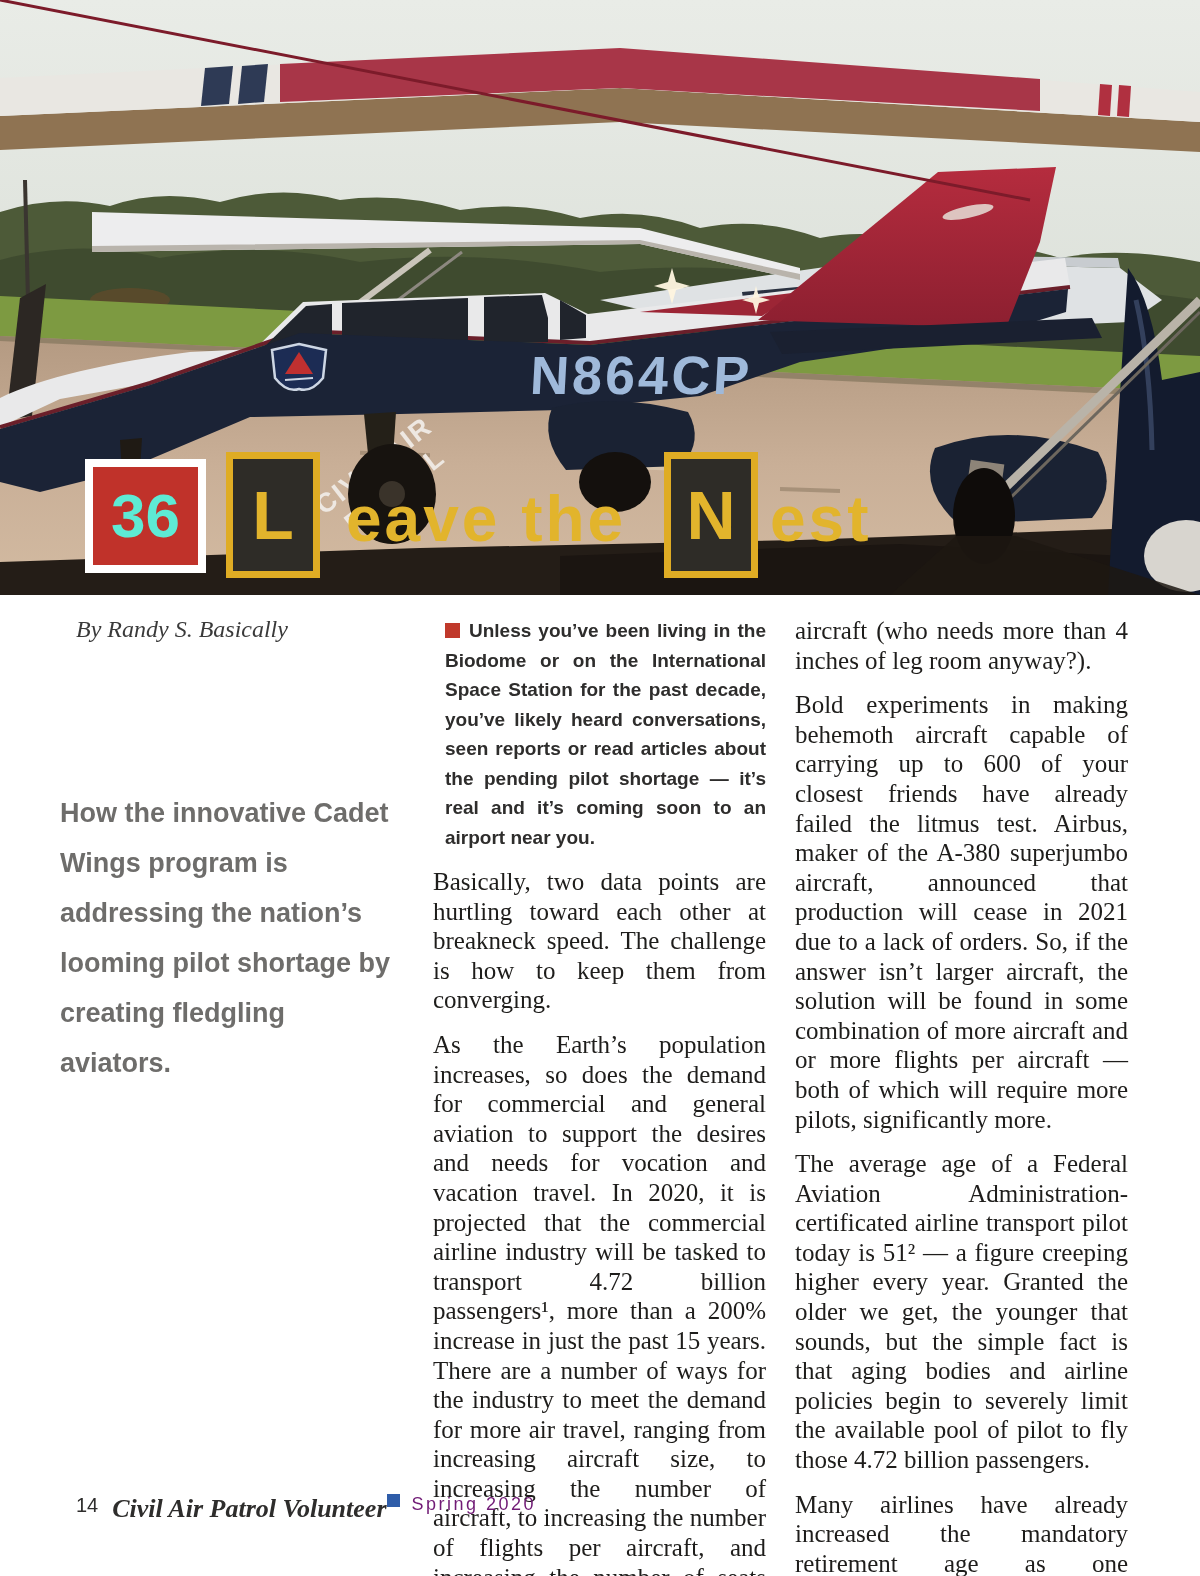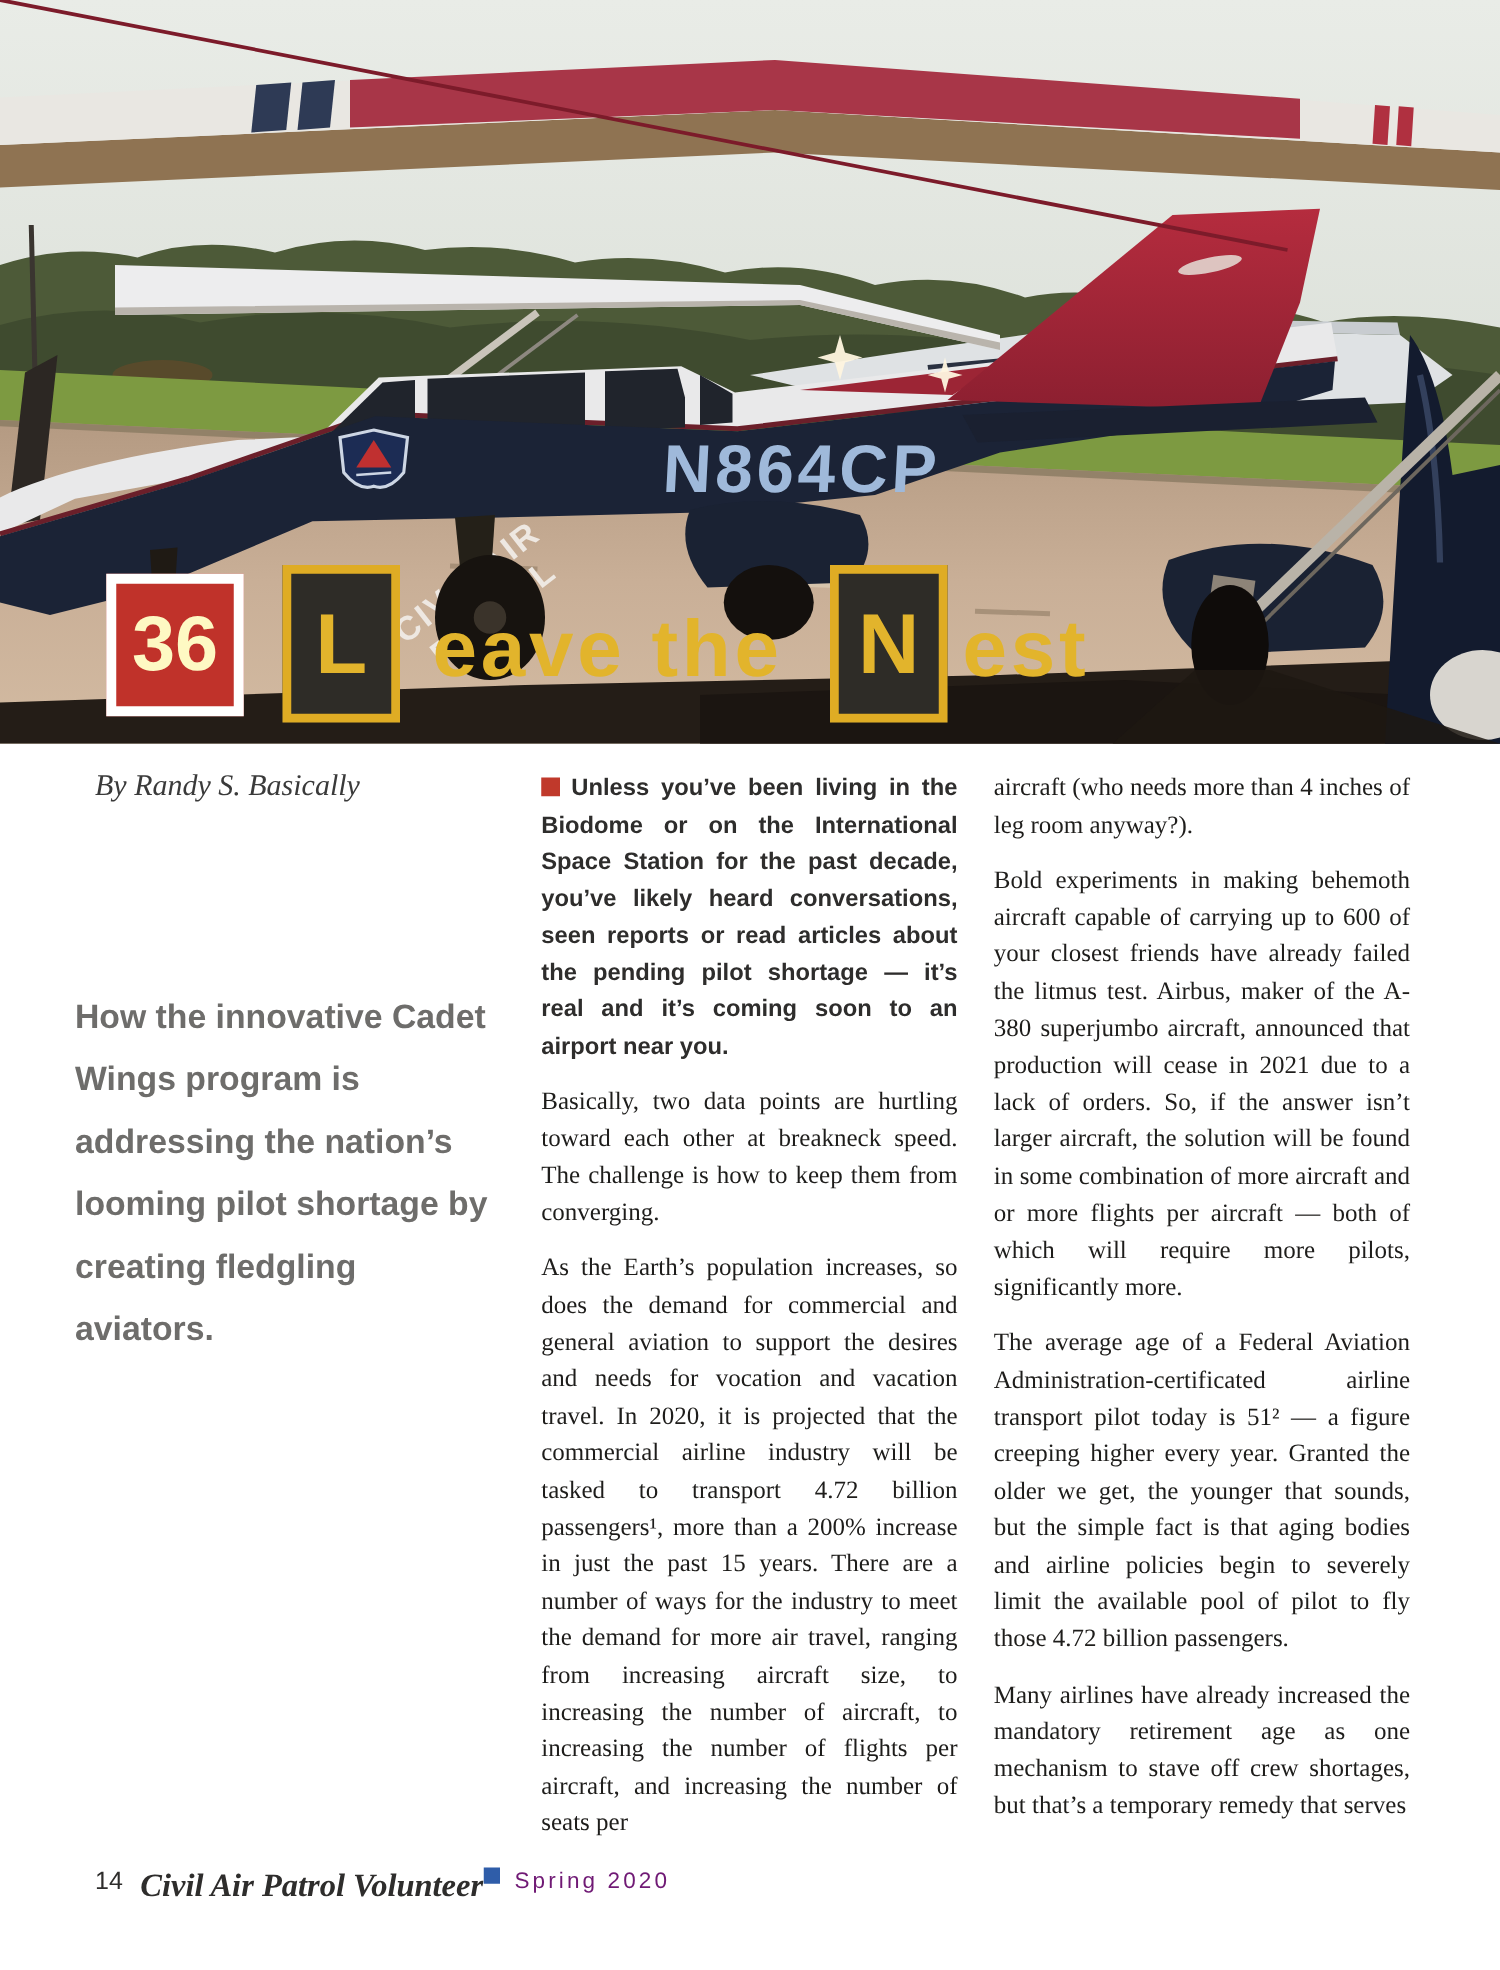--- a/index.html
+++ b/index.html
@@ -7,25 +7,25 @@
   .page {
     position:relative; width:1200px; height:1576px; background:#ffffff;
     font-family:"Liberation Serif", serif; overflow:hidden;
   }
   
   .hero { position:absolute; left:0; top:0; width:1200px; height:595px; overflow:hidden; }
   .hero svg { display:block; width:1200px; height:595px; }
 
   
   .badge36 {
-    position:absolute; left:85px; top:459px; width:110px; height:114px;
+    position:absolute; left:85px; top:459px; width:121px; height:114px;
     background:#c0322a; border:8px solid #ffffff;
     display:flex; align-items:center; justify-content:center;
     font-family:"Liberation Sans", sans-serif; font-weight:bold;
-    font-size:62px; color:#fef9c3; line-height:1;
+    font-size:62px; color:#5eead4; line-height:1;
   }
   .letterbox {
     position:absolute; top:452px; width:94px; height:126px;
     background:#2e2c27; border:7px solid #dfac24;
     display:flex; align-items:center; justify-content:center;
     font-family:"Liberation Sans", sans-serif; font-weight:bold;
     font-size:68px; color:#e2b42c; line-height:1;
   }
   .lbox { left:226px; }
   .nbox { left:664px; }
@@ -47,28 +47,28 @@
     position:absolute; left:60px; top:788px; width:340px;
     font-family:"Liberation Sans", sans-serif; font-weight:bold;
     font-size:27px; line-height:50px; color:#6e6d6b;
   }
   .col { position:absolute; top:616px; width:333px; }
   .col-mid { left:433px; }
   .col-right { left:795px; }
   .intro {
     font-family:"Liberation Sans", sans-serif; font-weight:bold;
     font-size:19px; line-height:29.5px; color:#2e2d2c;
-    text-align:justify; margin-bottom:15px;
+    text-align:justify; margin-bottom:15px;margin-left:12px;
   }
   .redsq {
     display:inline-block; width:15px; height:15px; background:#c0392b;
     margin-right:9px; vertical-align:baseline; position:relative; top:1px;
   }
   .para {
-    font-family:"Liberation Serif", serif; font-size:20px;
+    font-family:"Liberation Serif", serif; font-size:25px;
     line-height:29.6px; color:#1e1d1b; text-align:justify;
     margin-bottom:15px;
   }
   
   .footer {
     position:absolute; left:76px; top:1494px;
     display:flex; white-space:nowrap;
   }
   .footer .pg {
     font-family:"Liberation Sans", sans-serif; font-size:20px; color:#2e2d2c;

